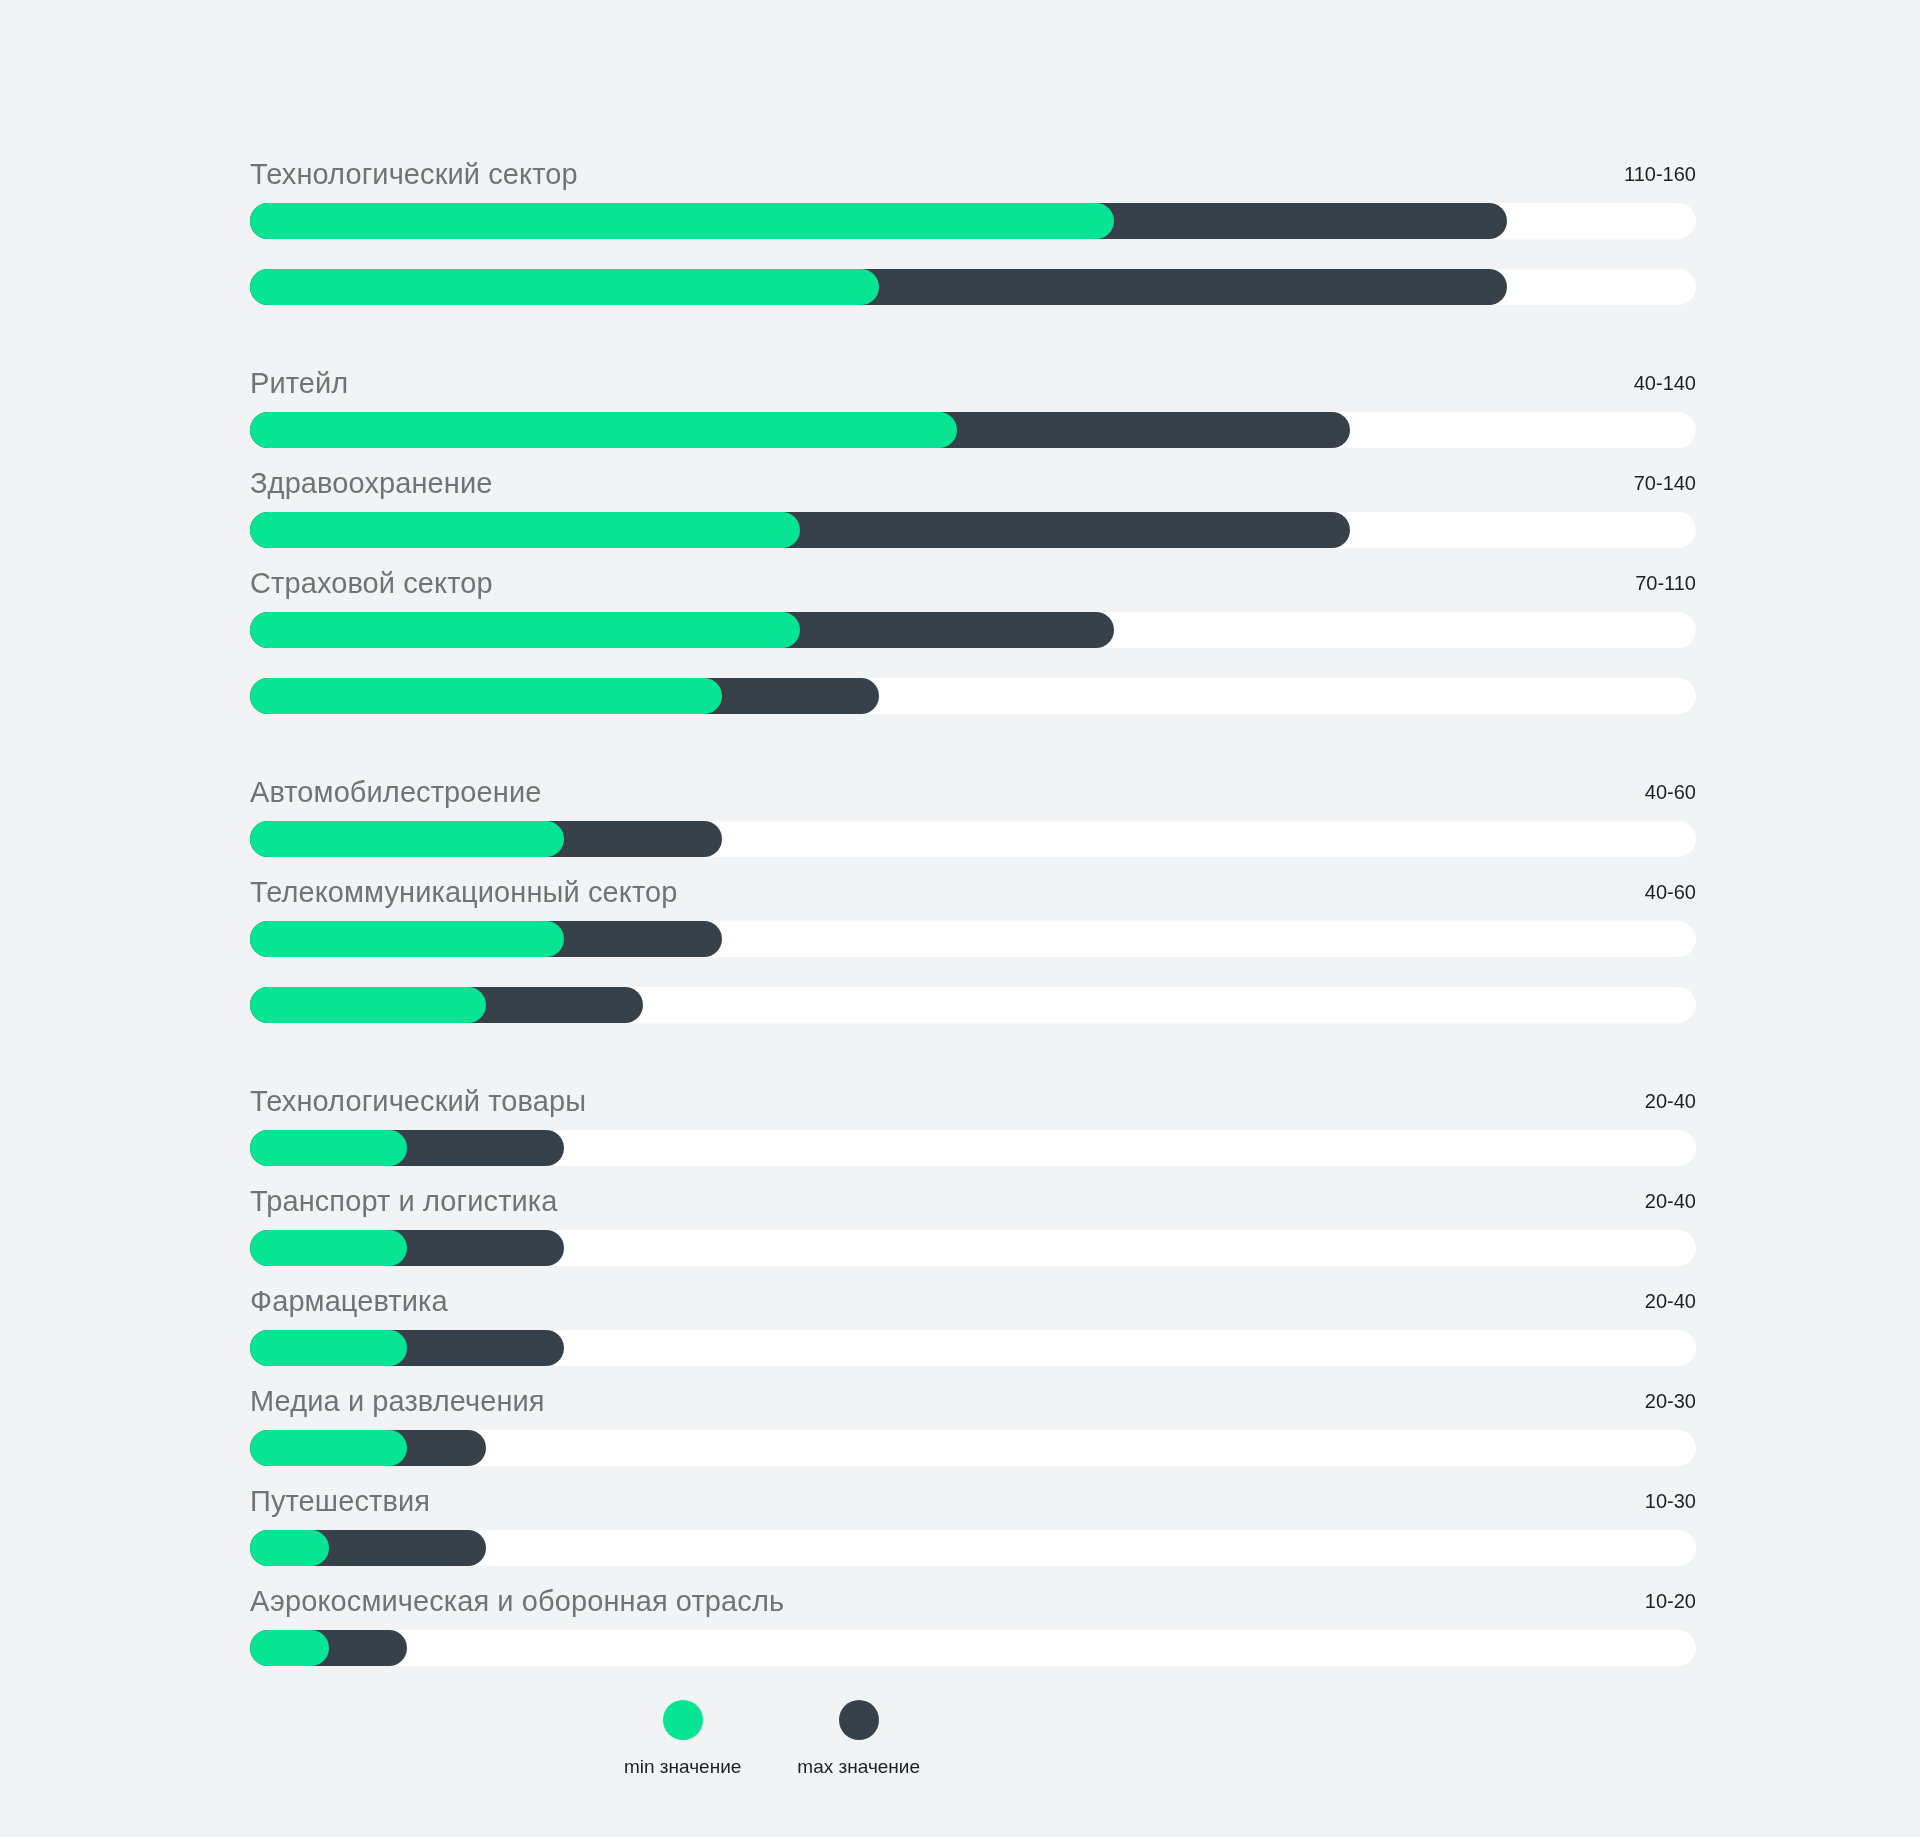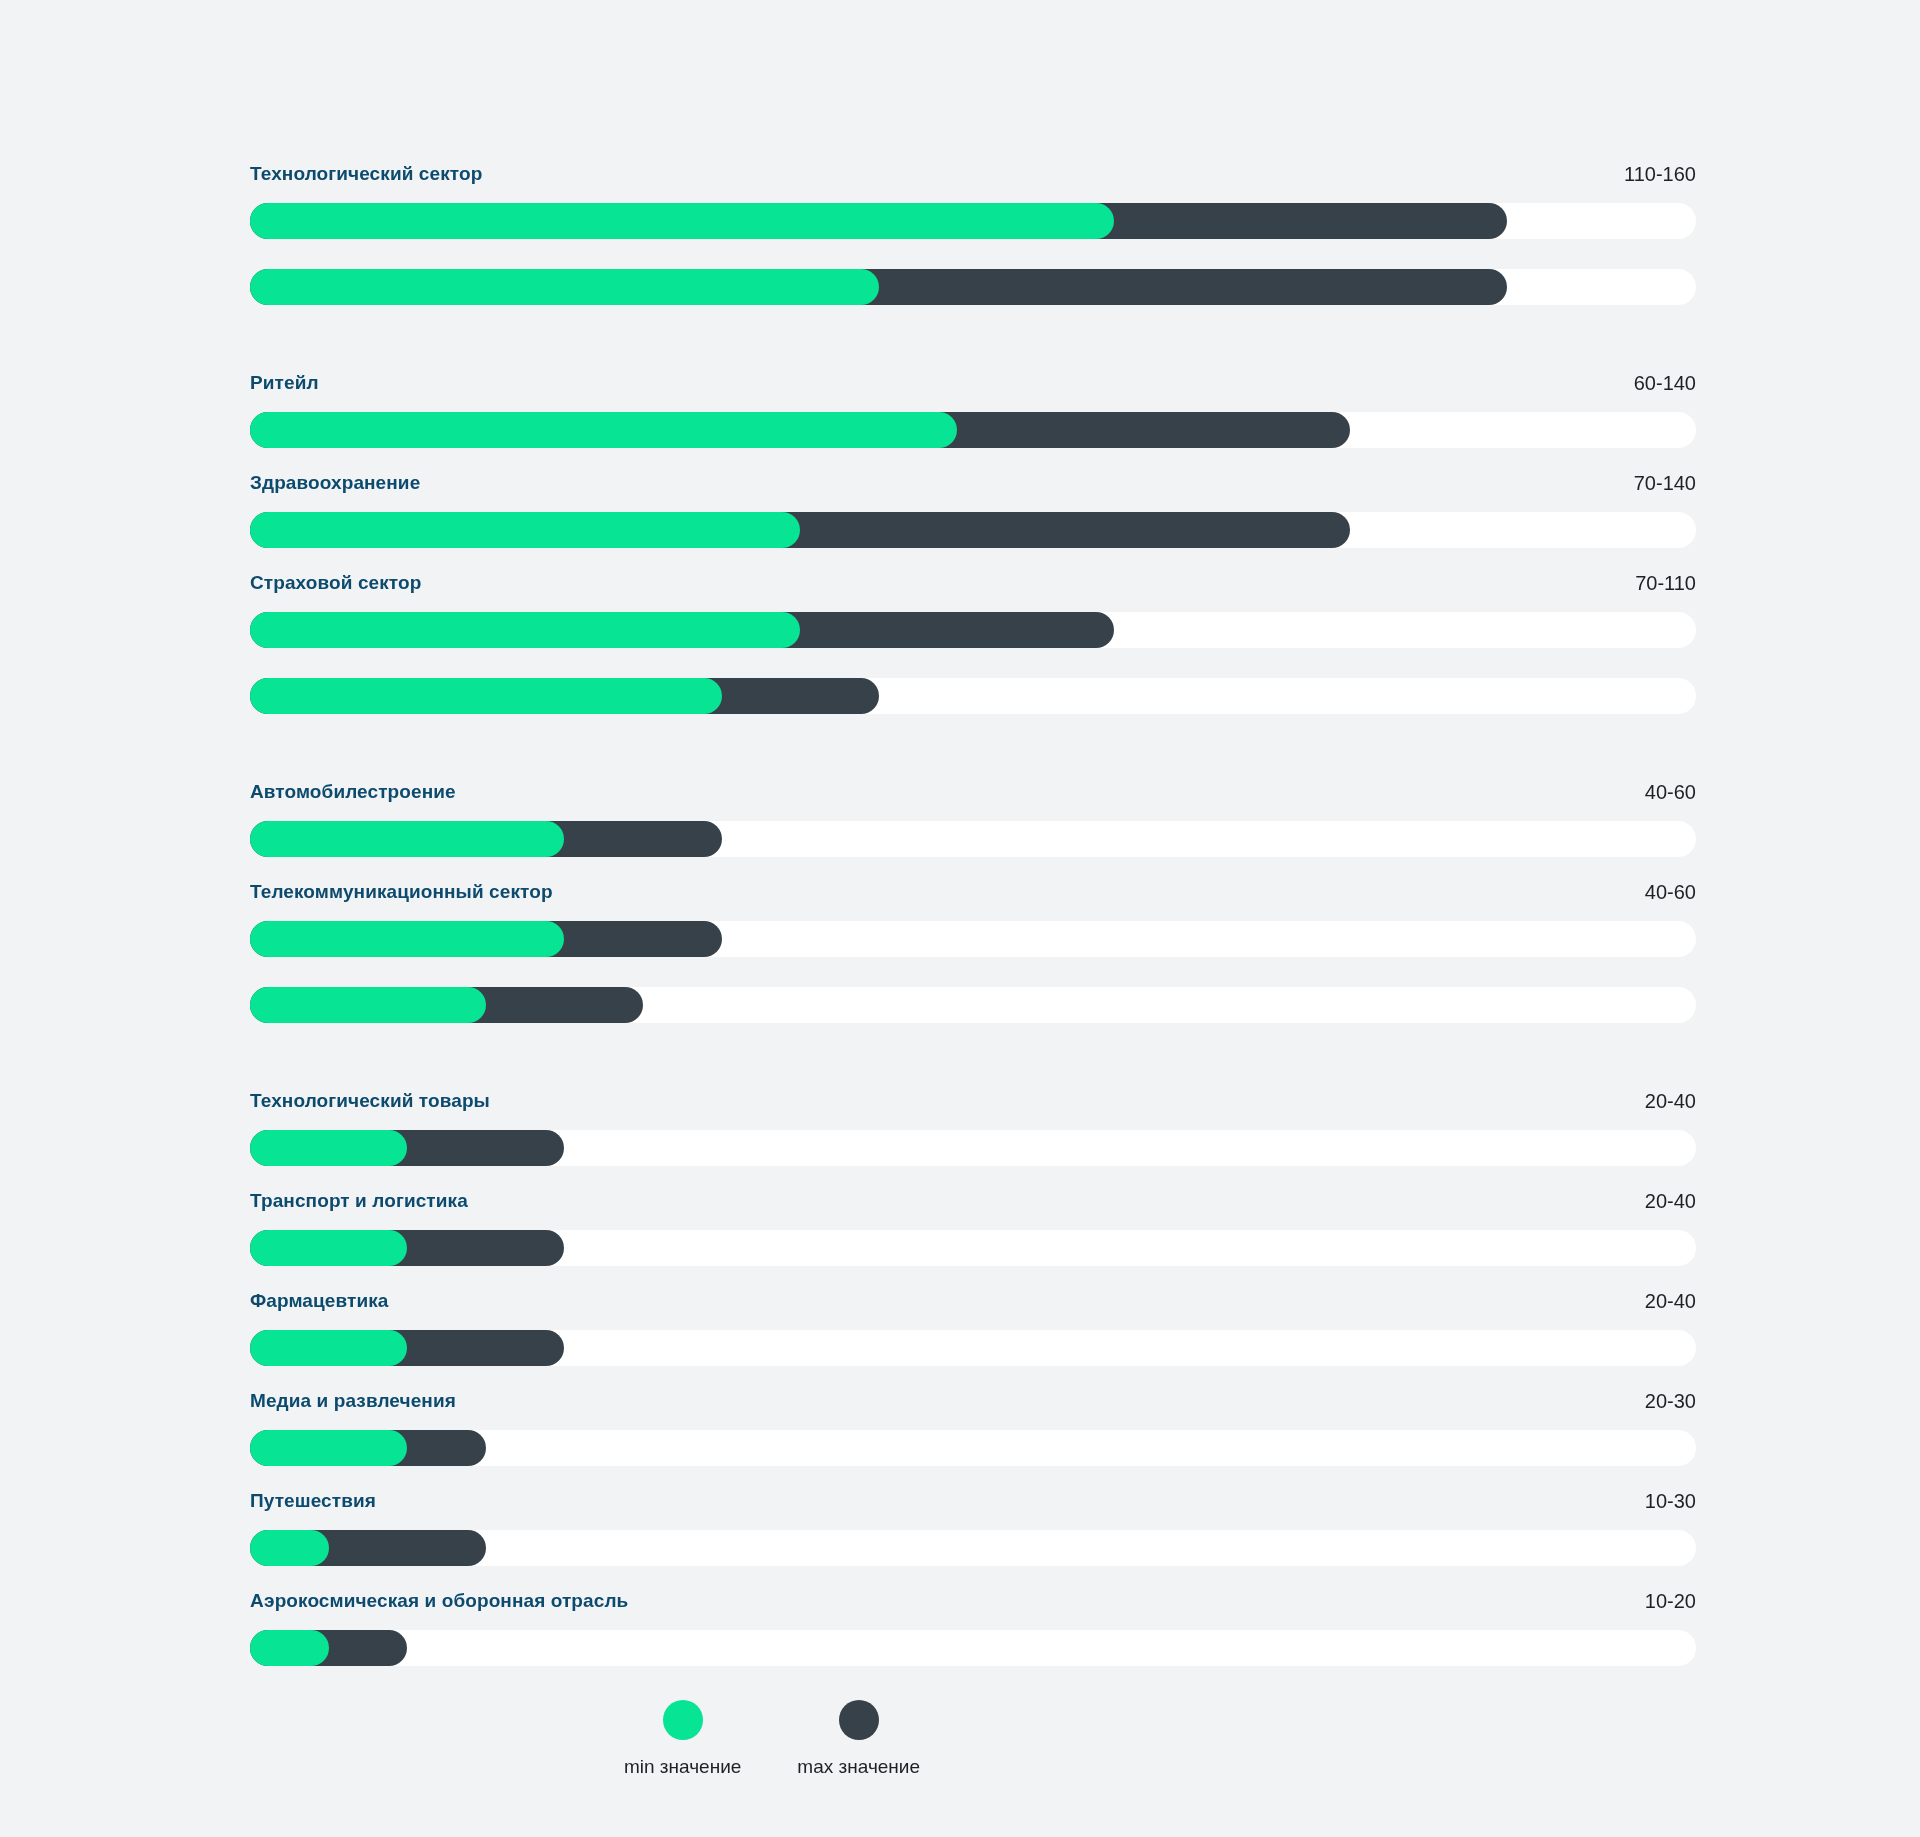--- a/index.html
+++ b/index.html
@@ -36,23 +36,23 @@
 
   .row-head {
     position: relative;
     height: 34px;
     display: flex;
     align-items: flex-start;
     justify-content: space-between;
   }
 
   .row-label {
-    font-size: 19px;
-    font-weight: bold;
-    color: #0c4a6e;
+    font-size: 29px;
+    font-weight: normal;
+    color: #737373;
     letter-spacing: 0.1px;
     line-height: 28px;
     white-space: nowrap;
   }
 
   .row-value {
     font-size: 20px;
     font-weight: normal;
     color: #1d2126;
     line-height: 28px;
@@ -142,21 +142,21 @@
     <div class="row">
       <div class="track">
         <div class="seg-max" style="width: 1257.39px; background: rgb(55, 65, 73);"></div>
         <div class="seg-min" style="width: 628.696px; background: rgb(6, 228, 148);"></div>
       </div>
     </div>
 
     <div class="row">
       <div class="row-head">
         <span class="row-label">Ритейл</span>
-        <span class="row-value">60-140</span>
+        <span class="row-value">40-140</span>
       </div>
       <div class="track">
         <div class="seg-max" style="width: 1100.22px; background: rgb(55, 65, 73);"></div>
         <div class="seg-min" style="width: 707.283px; background: rgb(6, 228, 148);"></div>
       </div>
     </div>
 
     <div class="row">
       <div class="row-head">
         <span class="row-label">Здравоохранение</span>

